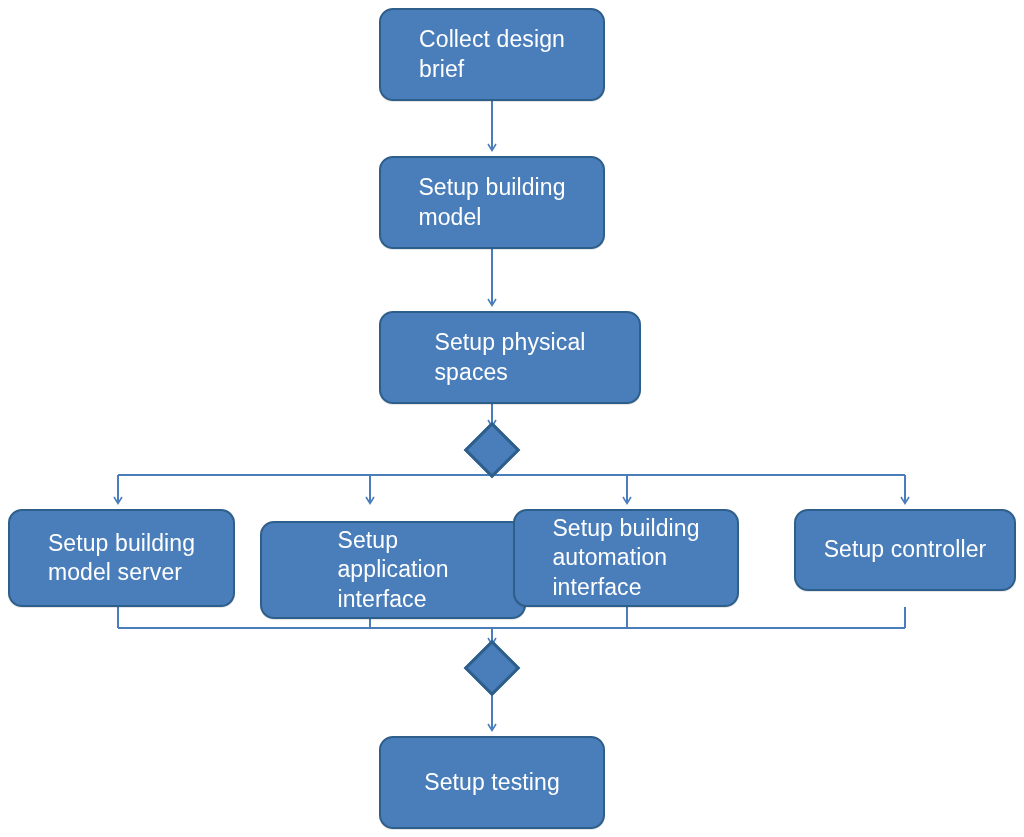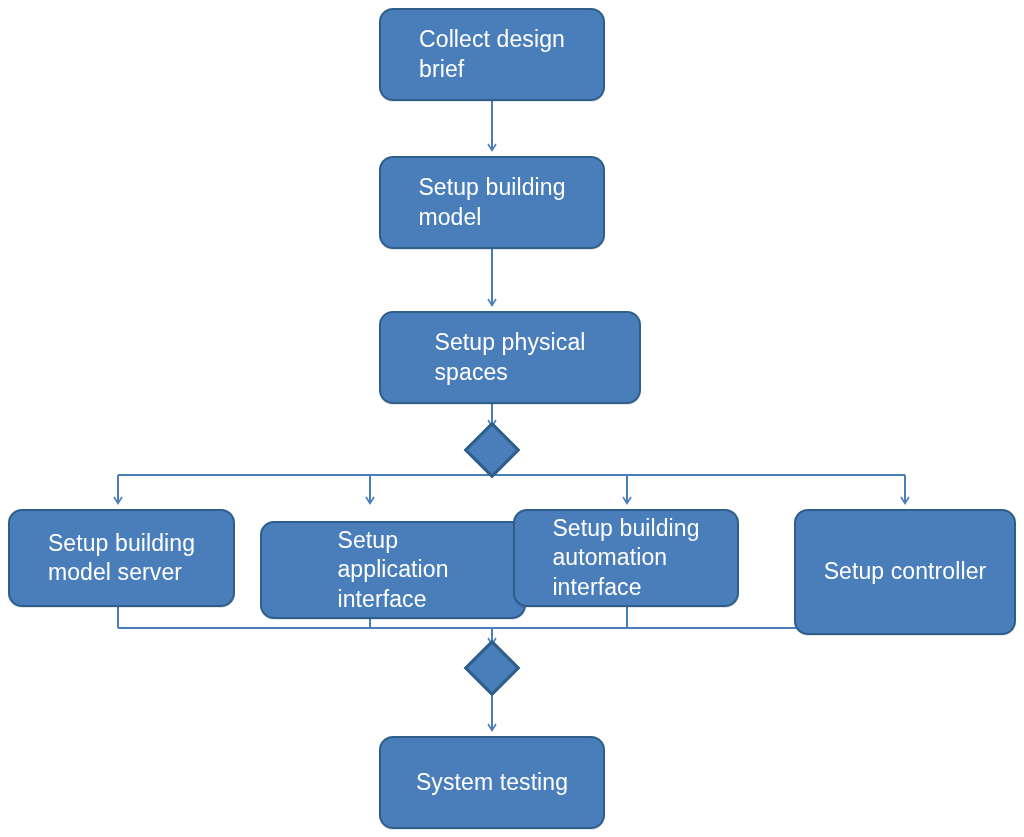--- a/index.html
+++ b/index.html
@@ -127,23 +127,23 @@
 application
 interface</span>
   </div>
 
   <div class="node" style="left:513px; top:509px; width:226px; height:98px;">
     <span class="node-label">Setup building
 automation
 interface</span>
   </div>
 
-  <div class="node" style="left:794px; top:509px; width:222px; height:126px;">
+  <div class="node" style="left:794px; top:509px; width:222px; height:82px;">
     <span class="node-label">Setup controller</span>
   </div>
 
   <div class="diamond" style="left:472px; top:648px;"></div>
 
   <div class="node" style="left:379px; top:736px; width:226px; height:93px;">
-    <span class="node-label">System testing</span>
+    <span class="node-label">Setup testing</span>
   </div>
 
 </div>
 
 </body></html>

